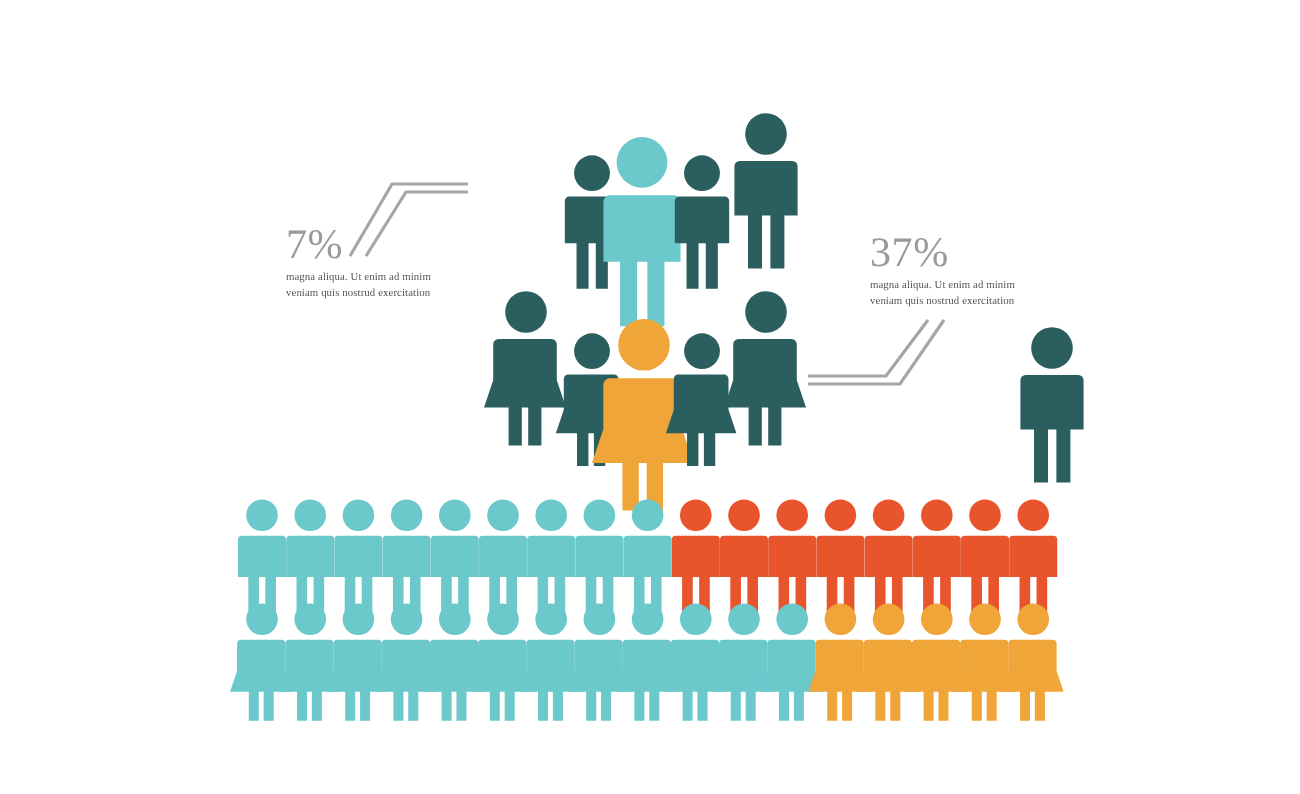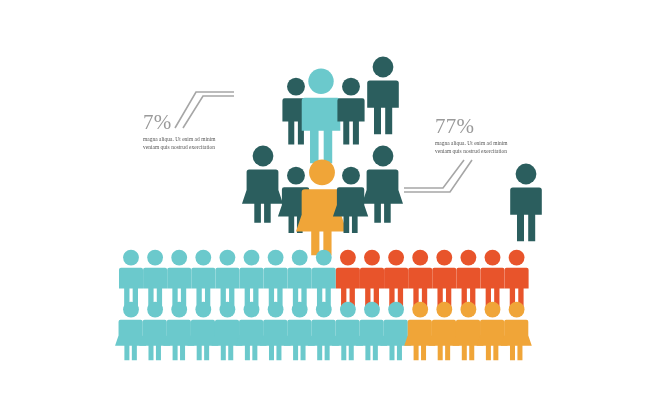--- a/index.html
+++ b/index.html
@@ -128,18 +128,18 @@
 
 <div class="callout" id="callout-left">
   <div class="callout-pct">7%</div>
   <div class="callout-desc">
     <div>magna aliqua. Ut enim ad minim</div>
     <div>veniam quis nostrud exercitation</div>
   </div>
 </div>
 
 <div class="callout" id="callout-right">
-  <div class="callout-pct">77%</div>
+  <div class="callout-pct">37%</div>
   <div class="callout-desc">
     <div>magna aliqua. Ut enim ad minim</div>
     <div>veniam quis nostrud exercitation</div>
   </div>
 </div>
 
 </body></html>

